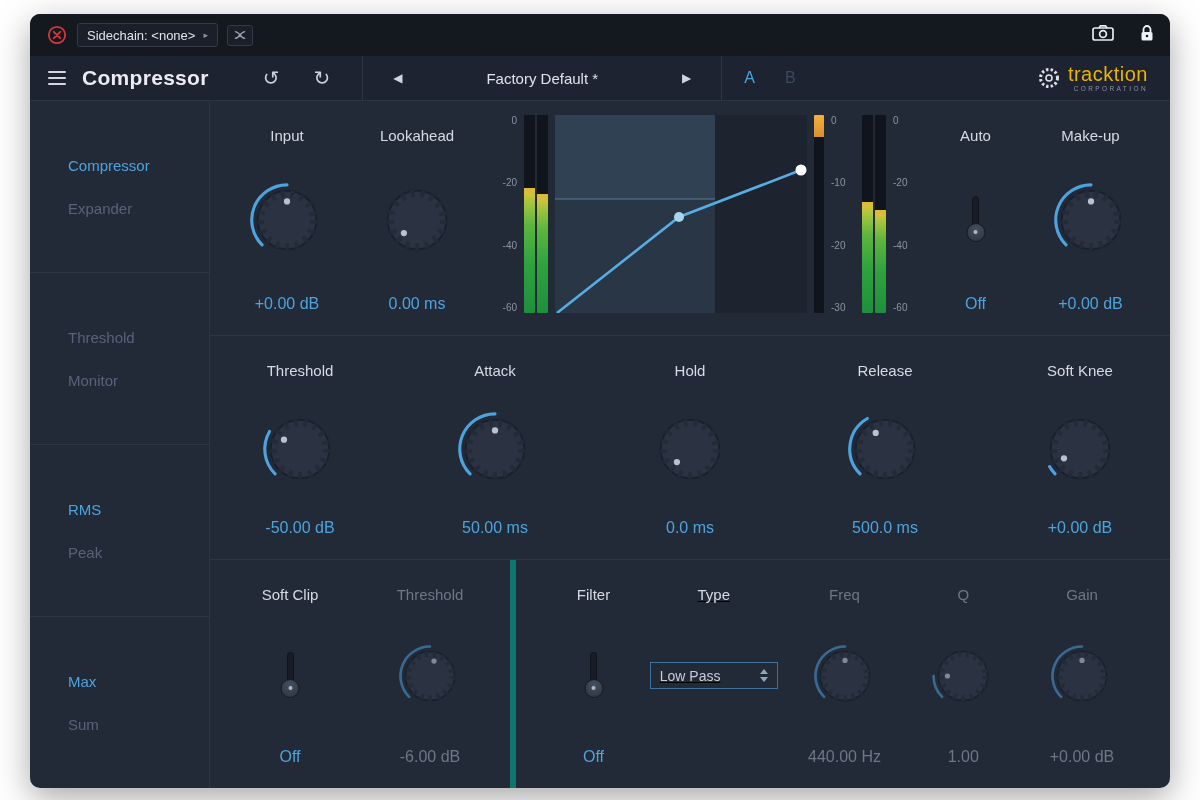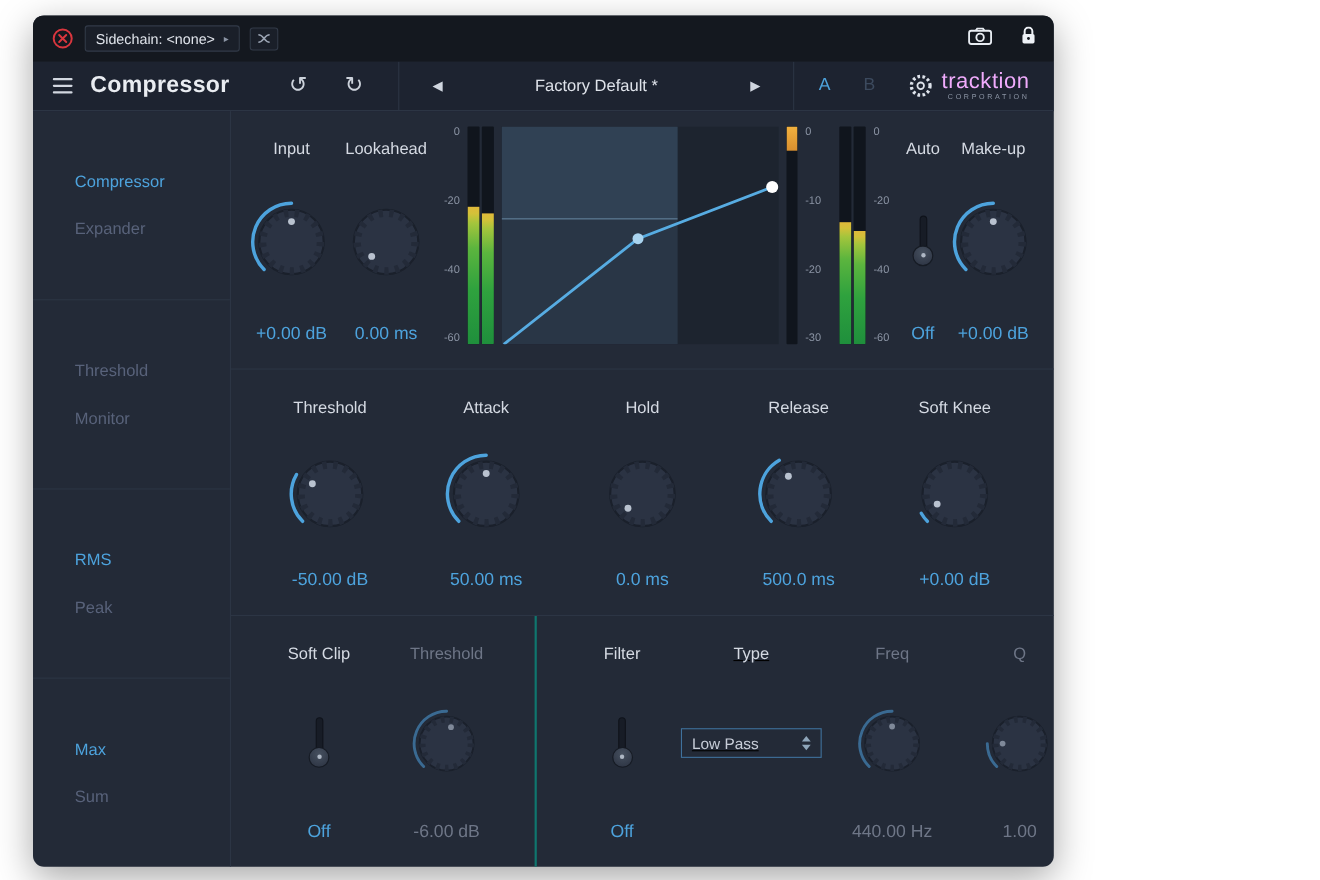--- a/index.html
+++ b/index.html
@@ -1,18 +1,18 @@
 <!DOCTYPE html>
 <html><head>
 <meta charset="utf-8">
 <style>
   * { box-sizing: border-box; margin: 0; padding: 0; }
   html,body { width:1200px; height:800px; background:#ffffff; font-family:"Liberation Sans", sans-serif; }
 
-  .window { position:absolute; left:30px; top:14px; width:928px; height:774px;
+  .window { position:absolute; left:30px; top:14px; width:1140px; height:774px;
     background:#232a37; border-radius:10px; overflow:hidden;
     box-shadow:0 10px 34px rgba(0,0,0,.35); display:flex; flex-direction:column; }
 
   
   .titlebar { flex:0 0 42px; background:#14181f; display:flex; align-items:center; padding:0 16px; position:relative; }
   .tb-left { display:flex; align-items:center; gap:9px; z-index:2; }
   .close-btn { width:22px; height:22px; display:flex; align-items:center; justify-content:center; }
   .sidechain { display:flex; align-items:center; gap:8px; border:1px solid #323a48; border-radius:3px;
     height:24px; padding:0 9px; color:#dfe3ea; font-size:13px; background:#1a1f29; }
   .sc-caret { color:#8a93a3; font-size:9px; }
@@ -29,38 +29,38 @@
   .hist-btn { color:#ccd2db; font-size:20px; line-height:1; cursor:pointer; }
   .undo { margin-left:54px; } .redo { margin-left:34px; }
   .h-sep { width:1px; height:44px; background:#2c3544; margin-left:32px; }
   .preset { display:flex; align-items:center; justify-content:space-between; width:358px; padding:0 30px; }
   .preset-arrow { color:#d0d6df; font-size:12px; cursor:pointer; }
   .preset-name { color:#dfe3ea; font-size:15px; }
   .ab { display:flex; gap:30px; margin-left:22px; font-size:16px; }
   .ab-a { color:#4da3dd; } .ab-b { color:#3c4a5e; }
   .brand { margin-left:auto; margin-right:22px; display:flex; align-items:center; gap:7px; }
   .brand-text { display:flex; flex-direction:column; align-items:flex-end; line-height:1; }
-  .brand-name { font-size:20px; color:#f0abfc; letter-spacing:.5px; }
+  .brand-name { font-size:20px; color:#eab308; letter-spacing:.5px; }
   .brand-sub { font-size:6.5px; letter-spacing:2.4px; color:#8a93a3; margin-top:2px; }
 
   
   .content { flex:1; display:flex; min-height:0; }
   .sidebar { flex:0 0 180px; border-right:1px solid #2c3544; display:flex; flex-direction:column; }
   .side-group { flex:1; display:flex; flex-direction:column; justify-content:center; gap:26px;
     border-bottom:1px solid #2c3544; padding-left:38px; }
   .side-group:last-child { border-bottom:none; }
   .side-item { font-size:15px; color:#58627a; cursor:pointer; }
   .side-item.active { color:#4da3dd; }
 
   .main { flex:1; display:flex; flex-direction:column; min-width:0; }
   .sec { border-bottom:1px solid #2c3544; }
   .sec-top { flex:0 0 235px; display:flex; padding:0 12px; }
   .sec-mid { flex:0 0 224px; display:flex; justify-content:space-between; padding:0 25px; }
   .sec-bottom { flex:1; display:flex; border-bottom:none; }
-  .b-left { flex:0 0 277px; border-right:2px solid #0f766e; display:flex; justify-content:space-between; padding:0 22px; }
+  .b-left { flex:0 0 277px; border-right:6px solid #0f766e; display:flex; justify-content:space-between; padding:0 22px;gap:24px; }
   .b-right { flex:1; display:flex; justify-content:space-between; padding:0 30px; }
 
   .param { display:flex; flex-direction:column; align-items:center; justify-content:space-between; padding:26px 0 22px; }
   .w130 { width:130px; } .w95 { width:95px; } .w135 { width:135px; } .w120 { width:116px; } .w126 { width:140px;text-decoration:underline; }
   .plabel { font-size:15px; color:#d5dae3; }
   .plabel.dim { color:#6e7687; }
   .pvalue { font-size:16px; color:#4da3dd; cursor:ew-resize; }
   .pvalue.dim { color:#6e7687; }
   .ph { visibility:hidden; }
 

